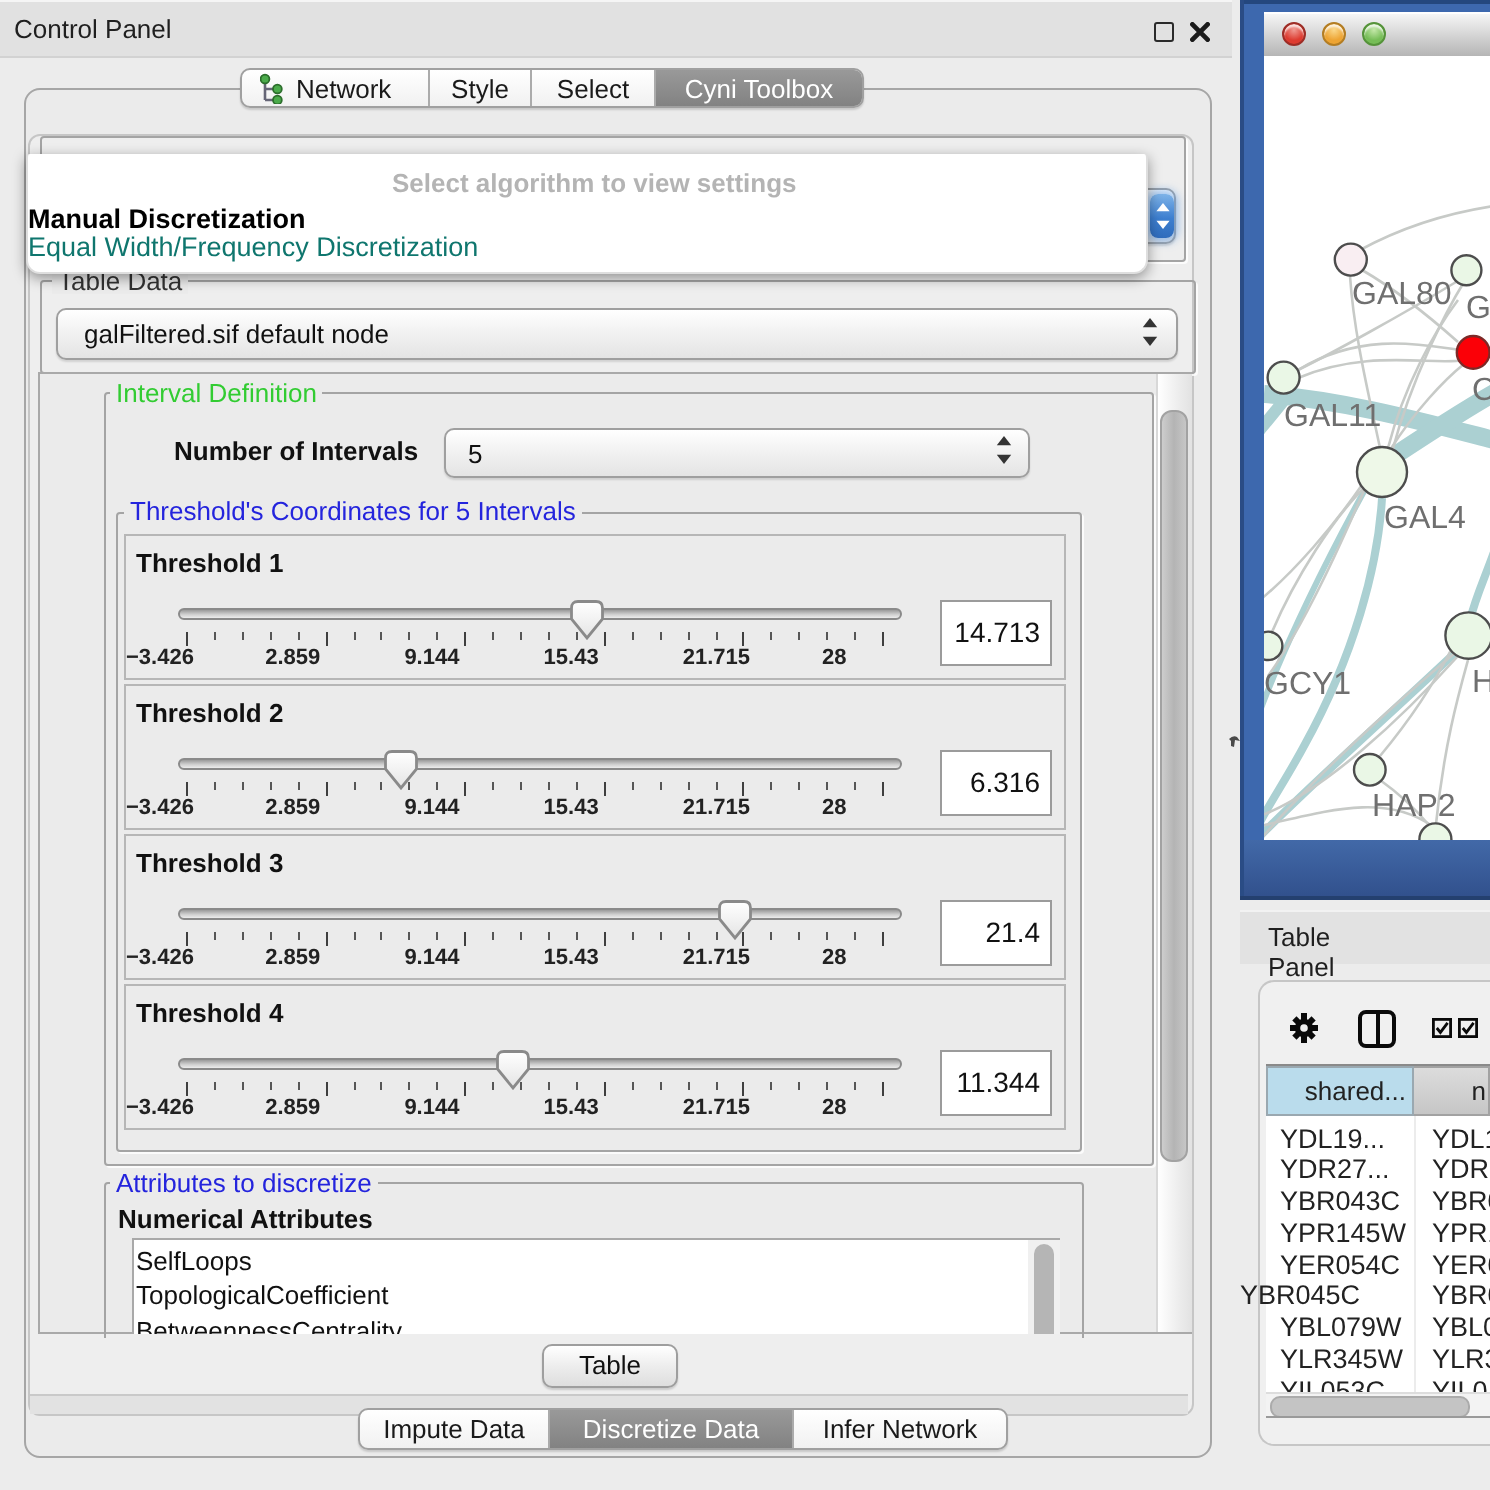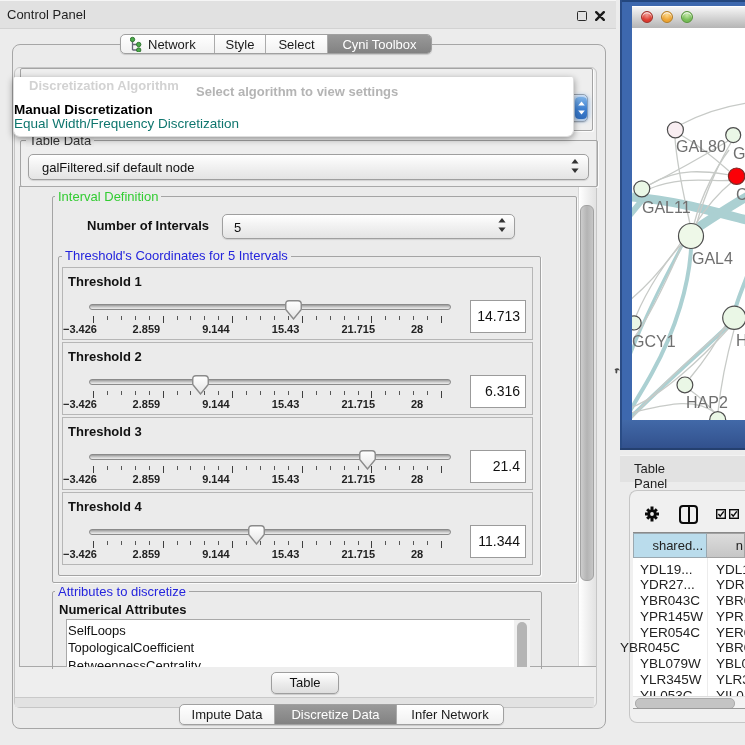--- a/index.html
+++ b/index.html
@@ -269,21 +269,20 @@
 <div class="abs" style="left:68px;top:623px;font-size:13px;color:#111;">SelfLoops</div>
 <div class="abs" style="left:68px;top:640px;font-size:13px;color:#111;">TopologicalCoefficient</div>
 <div class="abs" style="left:68px;top:658px;font-size:13px;color:#111;height:9px;overflow:hidden;">BetweennessCentrality</div>
 <div class="abs" style="left:271px;top:672px;width:66px;height:20px;border:1px solid #9e9e9e;border-radius:5px;background:linear-gradient(#ffffff,#ededed 50%,#dedede);box-shadow:0 1px 1px rgba(0,0,0,.15);text-align:center;font-size:13px;color:#111;line-height:19px;">Table</div>
 <div class="seg" style="left:143px;top:704px;height:19px;">
       <div style="width:94px;">Impute Data</div>
       <div class="sel" style="width:121px;">Discretize Data</div>
       <div style="width:106px;">Infer Network</div>
     </div>
 <div class="abs" style="left:13px;top:77px;width:561px;height:60px;background:#fff;border:1px solid #dedede;border-top:none;box-sizing:border-box;border-radius:2px 2px 7px 7px;box-shadow:0 2px 7px rgba(0,0,0,.4);"></div>
-<div class="abs" style="left:29px;top:78px;font-size:13px;font-weight:bold;color:#d2d2d2;">Discretization Algorithm</div>
 <div class="abs" style="left:196px;top:84px;font-size:13px;font-weight:bold;color:#b4b4b4;">Select algorithm to view settings</div>
 <div class="abs" style="left:14px;top:102px;font-size:13.5px;font-weight:bold;color:#000;">Manual Discretization</div>
 <div class="abs" style="left:14px;top:115.5px;font-size:13.5px;color:#0f766e;">Equal Width/Frequency Discretization</div>
 <svg class="abs" style="left:612px;top:366px;" width="9" height="12" viewBox="0 0 9 12">
       <path d="M2.5 3.5 Q4.5 1.5 6.5 2.5 L8 4.5 L5.5 4 L5 7.5 L3.5 7 L3.5 4.5 Z" fill="#4a4a4a"></path>
     </svg>
 <div class="abs" style="left:620px;top:0;width:125px;height:450px;background:#3d68ae;"></div>
 <div class="abs" style="left:620px;top:0;width:125px;height:2px;background:#24477e;"></div>
 <div class="abs" style="left:620px;top:0;width:2px;height:450px;background:#2a4c85;"></div>
 <div class="abs" style="left:622px;top:420px;width:123px;height:29px;background:linear-gradient(#4269a8,#31508c);"></div>

